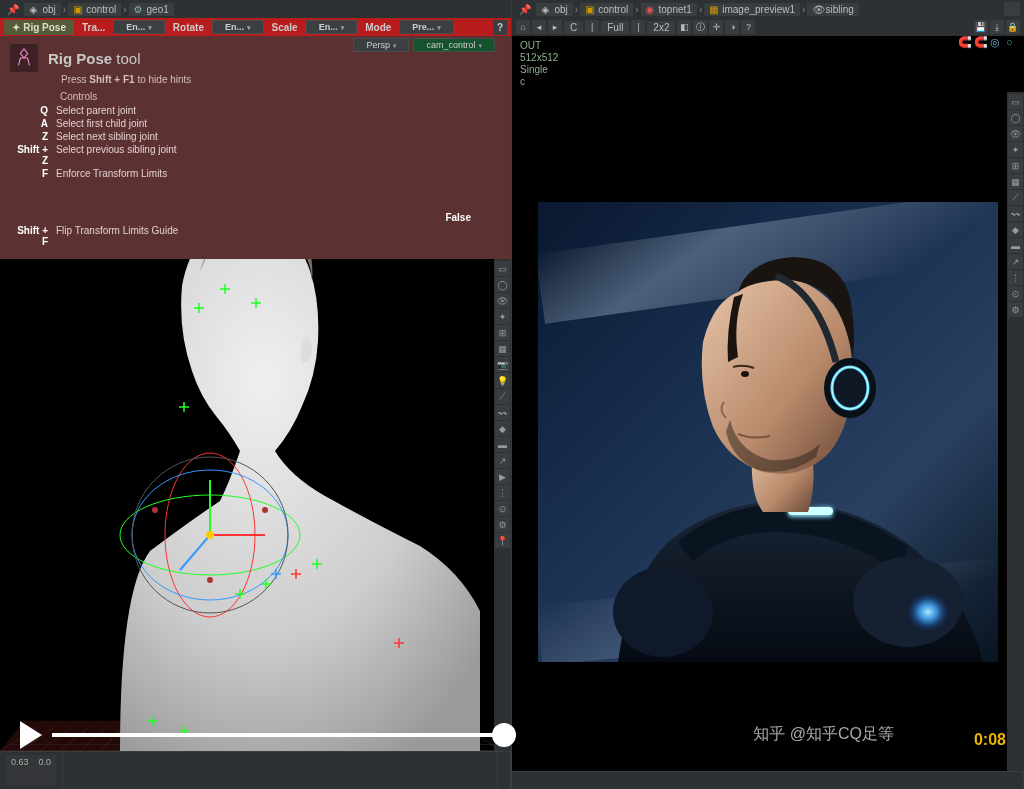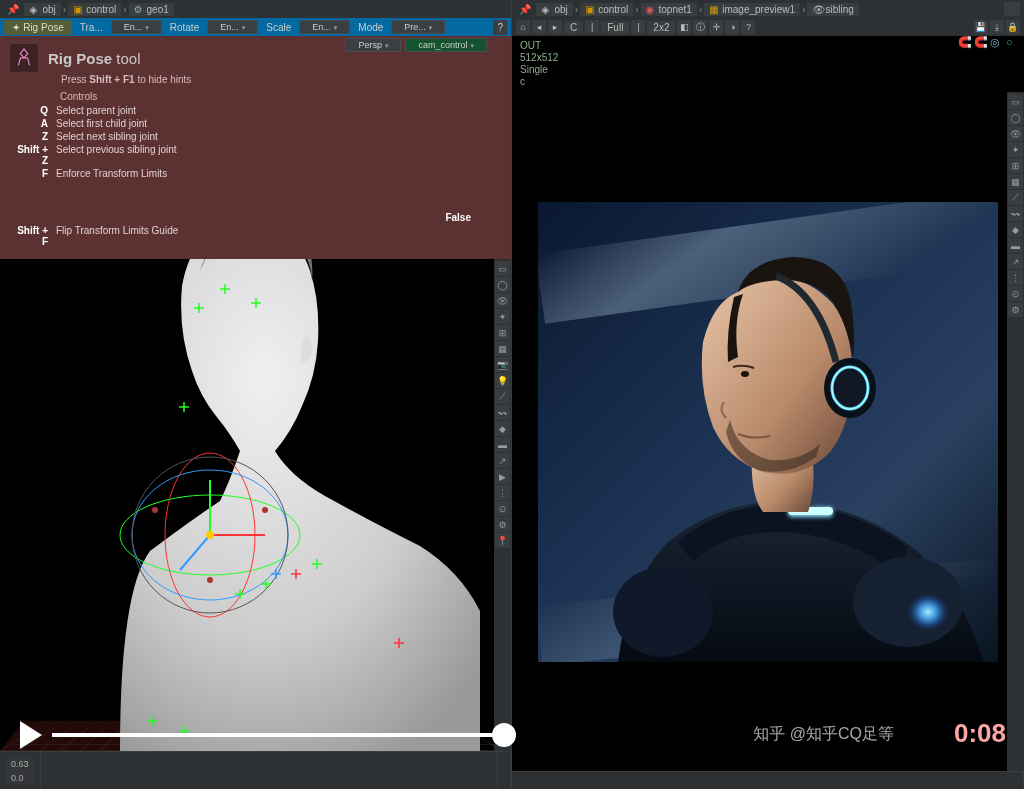--- a/index.html
+++ b/index.html
@@ -13,21 +13,21 @@
 
 .crumbs { display: flex; align-items: center; height: 18px; background: #2e3134; padding: 0 4px; gap: 2px; font-size: 10px; }
 .crumb { display: flex; align-items: center; gap: 3px; padding: 1px 5px; background: #3a3d40; color: #bbb; cursor: pointer; }
 .crumb .glyph { width: 10px; height: 10px; display: inline-block; }
 .crumb-arrow { color: #888; }
 .pin { color: #888; padding: 0 3px; }
 .spacer { flex: 1; }
 .head-btn { width: 16px; height: 14px; background: #3a3d40; }
 
 
-.toolstrip { display: flex; align-items: center; height: 18px; background: #0369a1; padding: 0 4px; gap: 2px; font-size: 10px; }
+.toolstrip { display: flex; align-items: center; height: 18px; background: #b91c1c; padding: 0 4px; gap: 2px; font-size: 10px; font-weight: bold; }
 .tab { padding: 2px 8px; background: #3c3f42; color: #aaa; cursor: pointer; }
 .tab.sel { background: #555c3a; color: #dcddc3; }
 .tool-label { padding: 2px 6px; color: #ccc; }
 .dd { padding: 2px 6px; background: #3c3f42; color: #ccc; cursor: pointer; border: 1px solid #4a4d50; position: relative; }
 .dd::after { content: '▾'; font-size: 7px; margin-left: 3px; color: #999; }
 .dd.red { background: #14532d; }
 .dd.sm { padding: 1px 12px; font-size: 9px; }
 .tool-btn { padding: 2px 4px; background: #3c3f42; color: #ccc; cursor: pointer; }
 
 
@@ -37,21 +37,21 @@
 .hint-icon svg { width: 22px; height: 22px; }
 .hint-title { font-size: 15px; }
 .hint-title b { font-weight: bold; }
 .hint-sub { font-size: 10px; color: #d8bcbc; margin-left: 38px; margin-top: -2px; padding-left: 13px; }
 .hint-sub b { font-weight: bold; }
 .hint-section { font-size: 10px; color: #d8bcbc; margin: 6px 0 3px 50px; }
 .hint-row { display: flex; font-size: 10px; color: #e2d0d0; margin: 2px 0; }
 .hint-key { width: 46px; text-align: right; padding-right: 8px; font-weight: bold; color: #fff; }
 .hint-desc { flex: 1; }
 .hint-val { padding-right: 30px; font-weight: bold; color: #fff; margin-top: 44px; }
-.persp-row { position: absolute; top: 2px; right: 24px; display: flex; gap: 4px; }
+.persp-row { position: absolute; top: 2px; right: 16px; display: flex; gap: 4px; }
 
 
 .viewport { flex: 1; position: relative; background: #000; overflow: hidden; }
 .grid-floor { position: absolute; inset: 0; background:
   repeating-linear-gradient(90deg, #2a2a2a 0, #2a2a2a 1px, transparent 1px, transparent 20px),
   repeating-linear-gradient(0deg, #2a2a2a 0, #2a2a2a 1px, transparent 1px, transparent 20px);
   transform: perspective(500px) rotateX(72deg) translateY(180px); transform-origin: center bottom;
   top: 45%;
 }
 .grid-red { position: absolute; bottom: 0; left: 0; right: 50%; height: 120px; background: rgba(80,20,20,0.45);
@@ -67,21 +67,21 @@
 .marker.red svg path { stroke: #f33; }
 .marker.blue svg path { stroke: #39f; }
 .gimbal { position: absolute; left: 41%; top: 56%; width: 190px; height: 170px; transform: translate(-50%,-50%); }
 
 
 .sidetools { position: absolute; right: 0; top: 0; width: 17px; background: #2e3134; display: flex; flex-direction: column; gap: 1px; padding: 2px 0; height: 100%; z-index: 5; }
 .sidetools .tbtn { width: 15px; height: 15px; margin: 0 auto; background: #3a3d40; cursor: pointer; display: flex; align-items: center; justify-content: center; color: #999; font-size: 9px; }
 
 
 .statusbar { height: 38px; background: #2e3134; display: flex; border-top: 1px solid #3a3d40; }
-.status-cell { padding: 3px 6px; font-size: 9px; color: #888; border-right: 1px solid #3a3d40; display: flex; flex-direction: column; justify-content: center; }
+.status-cell { padding: 3px 6px; font-size: 9px; color: #888; border-right: 1px solid #3a3d40; display: flex; justify-content: center; }
 .zoom-info { background: #34363a; padding: 2px 5px; color: #a9b0a3; }
 
 
 .imgtoolbar { display: flex; align-items: center; height: 18px; background: #2e3134; padding: 0 4px; gap: 2px; font-size: 10px; }
 .imgbtn { width: 14px; height: 14px; background: #3a3d40; cursor: pointer; display: flex; align-items: center; justify-content: center; color: #bbb; font-size: 9px; }
 .imgdd { padding: 1px 6px; background: #3a3d40; color: #bbb; cursor: pointer; }
 .img-info { padding: 4px 8px; font-size: 10px; color: #8db08d; background: #000000; }
 .img-info div { line-height: 1.2; }
 .img-viewport { flex: 1; background: #000; display: flex; align-items: center; justify-content: center; position: relative; }
 .img-canvas { width: 460px; height: 460px; background: #000; position: relative; overflow: hidden; }
@@ -91,21 +91,21 @@
 .magnets { position: absolute; top: 36px; right: 4px; display: flex; gap: 2px; }
 .mag { width: 14px; height: 14px; }
 
 
 .scrubber { position: absolute; bottom: 40px; left: 20px; right: 520px; display: flex; align-items: center; gap: 10px; z-index: 10; }
 .play { width: 0; height: 0; border-left: 22px solid #fff; border-top: 14px solid transparent; border-bottom: 14px solid transparent; cursor: pointer; }
 .track { flex: 1; height: 4px; background: rgba(255,255,255,0.4); position: relative; }
 .track-prog { position: absolute; left: 0; top: 0; height: 100%; width: 100%; background: #fff; }
 .track-buf { position: absolute; left: 0; top: 0; height: 100%; width: 20%; background: #c44; }
 .knob { position: absolute; right: -12px; top: -10px; width: 24px; height: 24px; background: #fff; border-radius: 50%; }
-.timestamp { position: absolute; bottom: 40px; right: 18px; font-size: 26px; font-weight: bold; color: #fca5a5; text-shadow: 0 0 4px #000; z-index: 10; }
+.timestamp { position: absolute; bottom: 40px; right: 18px; font-size: 16px; font-weight: bold; color: #eab308; text-shadow: 0 0 4px #000; z-index: 10; }
 .watermark { position: absolute; bottom: 44px; right: 130px; color: rgba(255,255,255,0.65); font-size: 16px; z-index: 9; }
 </style>
 </head>
 <body>
 
 <div class="app">
 
 <div class="pane pane-left">
 
   <div class="crumbs">

